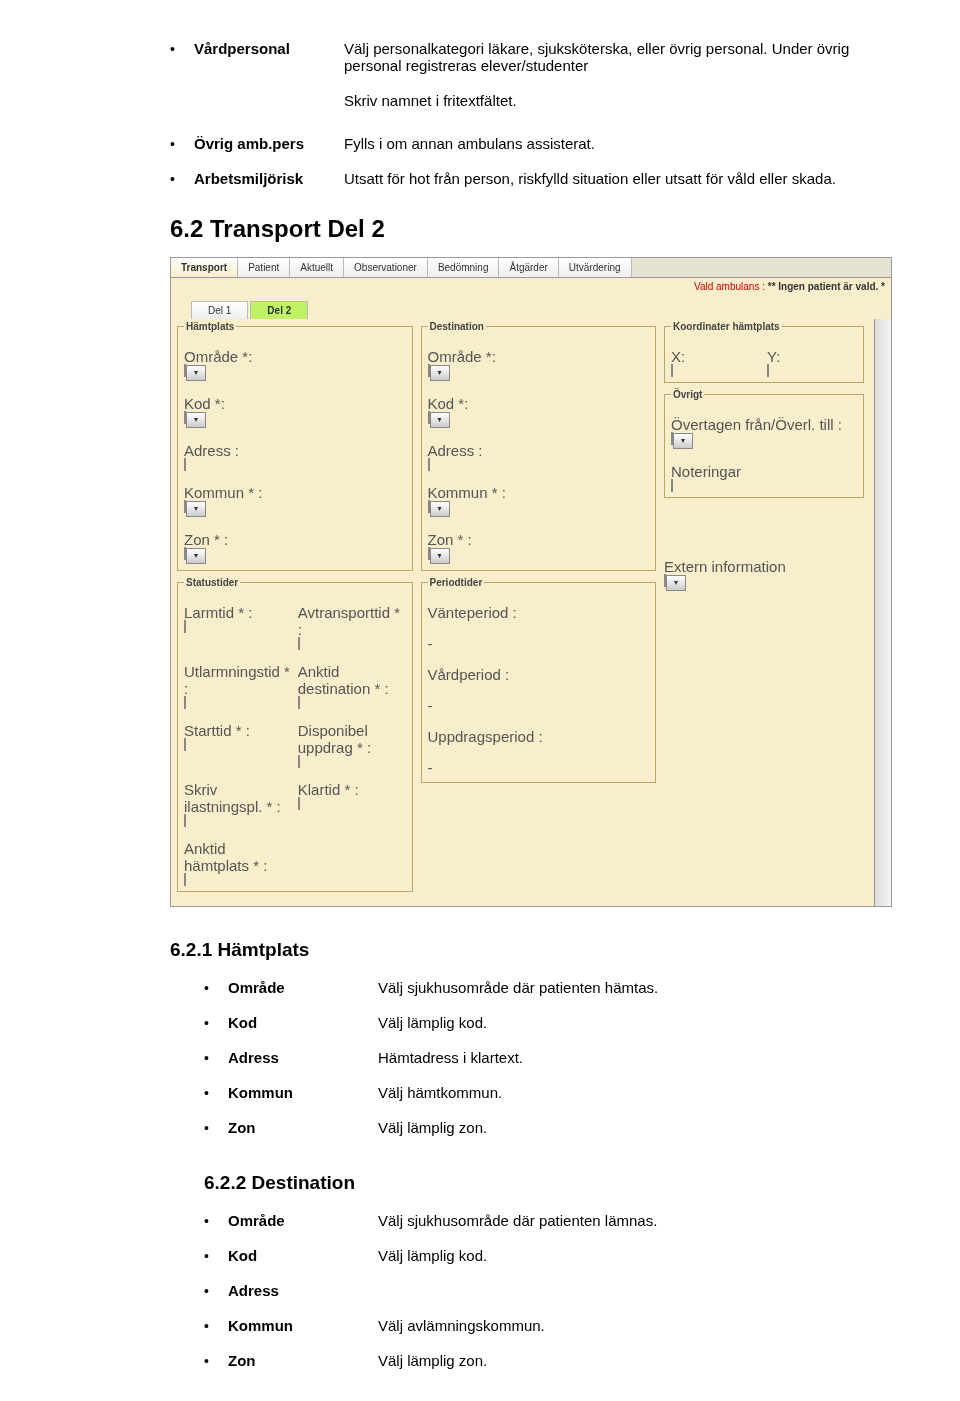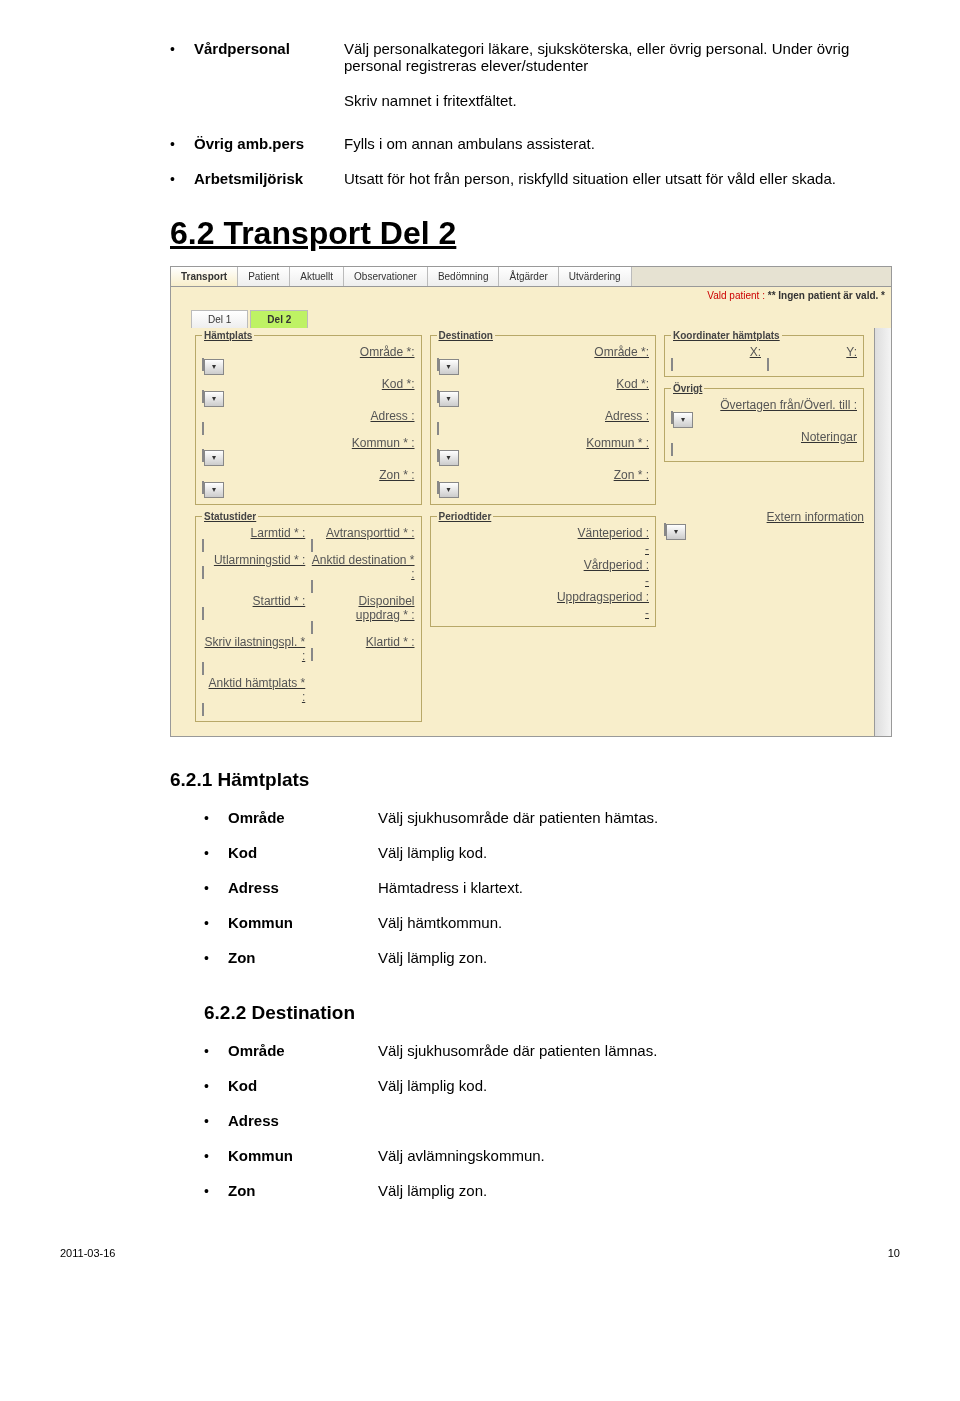--- a/index.html
+++ b/index.html
@@ -8,21 +8,21 @@
     color: #000;
     margin: 0;
     padding: 40px 60px;
     background: #fff;
   }
   .indent1 { margin-left: 110px; }
   .bullet-row { display: flex; align-items: flex-start; margin-bottom: 18px; }
   .bullet-row .dot { width: 24px; flex: 0 0 24px; }
   .bullet-row .label { width: 150px; font-weight: bold; flex: 0 0 150px; }
   .bullet-row .desc { flex: 1; }
-  .heading { font-size: 32px; font-weight: bold; margin: 28px 0 14px 110px; color: #000; text-decoration: underline; }
+  .heading { font-size: 24px; font-weight: bold; margin: 28px 0 14px 110px; color: #000; }
   .subheading { font-size: 19px; font-weight: bold; margin: 32px 0 18px 110px; }
   .subheading2 { font-size: 19px; font-weight: bold; margin: 36px 0 18px 144px; }
   .footer { display: flex; justify-content: space-between; margin-top: 48px; font-size: 11px; }
   .dot::before { content: "•"; font-size: 14px; }
 
   
   .screenshot {
     margin: 10px 0 10px 110px;
     width: 720px;
     background: #f8eecb;
@@ -33,26 +33,26 @@
   }
   .tabbar { display: flex; background: #e6e2d2; border-bottom: 1px solid #999; justify-content: space-between; }
   .tab { padding: 4px 10px; border-right: 1px solid #bbb; background: linear-gradient(#fff,#eee); font-size: 10px; }
   .tab.active { background: linear-gradient(#fff,#f8eecb); font-weight: bold; }
   .tab.spacer { flex:1; border-right:none; background:transparent; }
   .subtabbar { display: flex; padding: 6px 0 0 20px; background:#f8eecb;}
   .subtab { padding: 3px 16px; border:1px solid #bbb; border-bottom:none; margin-right:2px; background:linear-gradient(#fff,#eee); font-size:10px;}
   .subtab.active { background: #bef264; font-weight:bold;}
   .status-strip { text-align:right; padding:3px 6px; font-size:10px;}
   .status-strip .lbl { color:#cc0000;}
-  .cols { display:flex; padding: 2px 10px 8px 24px; gap:8px;text-decoration:underline;}
+  .cols { display:flex; padding: 2px 10px 8px 6px; gap:8px;}
   .col { flex:1; }
   .col.narrow { flex: 0 0 200px;}
   fieldset.grp { border:1px solid #b8a868; margin:0 0 6px 0; padding:2px 6px 6px 6px;}
   fieldset.grp > legend { color:#444; font-weight:bold; font-size:10px; padding:0 2px;}
-  .field-lbl { font-size:12px; color:#555; margin-top:2px;text-align:right;}
+  .field-lbl { font-size:15px; color:#555; margin-top:14px;}
   .txt { width:90%; height:14px; border:1px solid #888; background:#fff;}
   .txt.short { width:45px;}
   .dd { width:18px; height:14px; border:1px solid #888; background:linear-gradient(#fff,#ccc); display:inline-block; vertical-align:top; text-align:center; font-size:8px; line-height:14px;}
   .two { display:flex; gap:6px;}
   .two > div { flex:1;}
   .scrollbar { width:16px; background:linear-gradient(90deg,#ddd,#f4f4f4); border-left:1px solid #999;}
 </style>
 </head>
 <body>
 
@@ -85,21 +85,21 @@
     <div class="tab active">Transport</div>
     <div class="tab">Patient</div>
     <div class="tab">Aktuellt</div>
     <div class="tab">Observationer</div>
     <div class="tab">Bedömning</div>
     <div class="tab">Åtgärder</div>
     <div class="tab">Utvärdering</div>
     <div class="tab spacer"></div>
   </div>
   <div class="status-strip">
-    <span class="lbl">Vald patient :</span>
+    <span class="lbl">Vald ambulans :</span>
     <b>** Ingen patient är vald. *</b>
   </div>
   <div class="subtabbar">
     <div class="subtab">Del 1</div>
     <div class="subtab active">Del 2</div>
   </div>
   <div style="display:flex;">
   <div style="flex:1;">
   <div class="cols">
     <div class="col">

